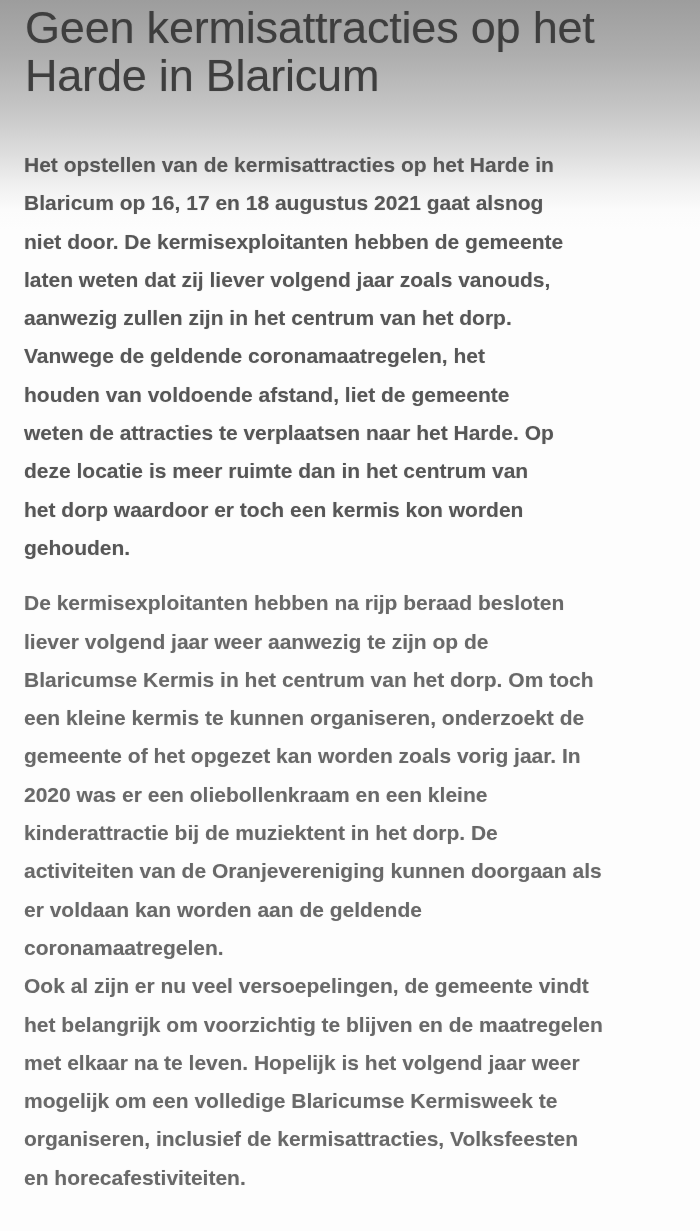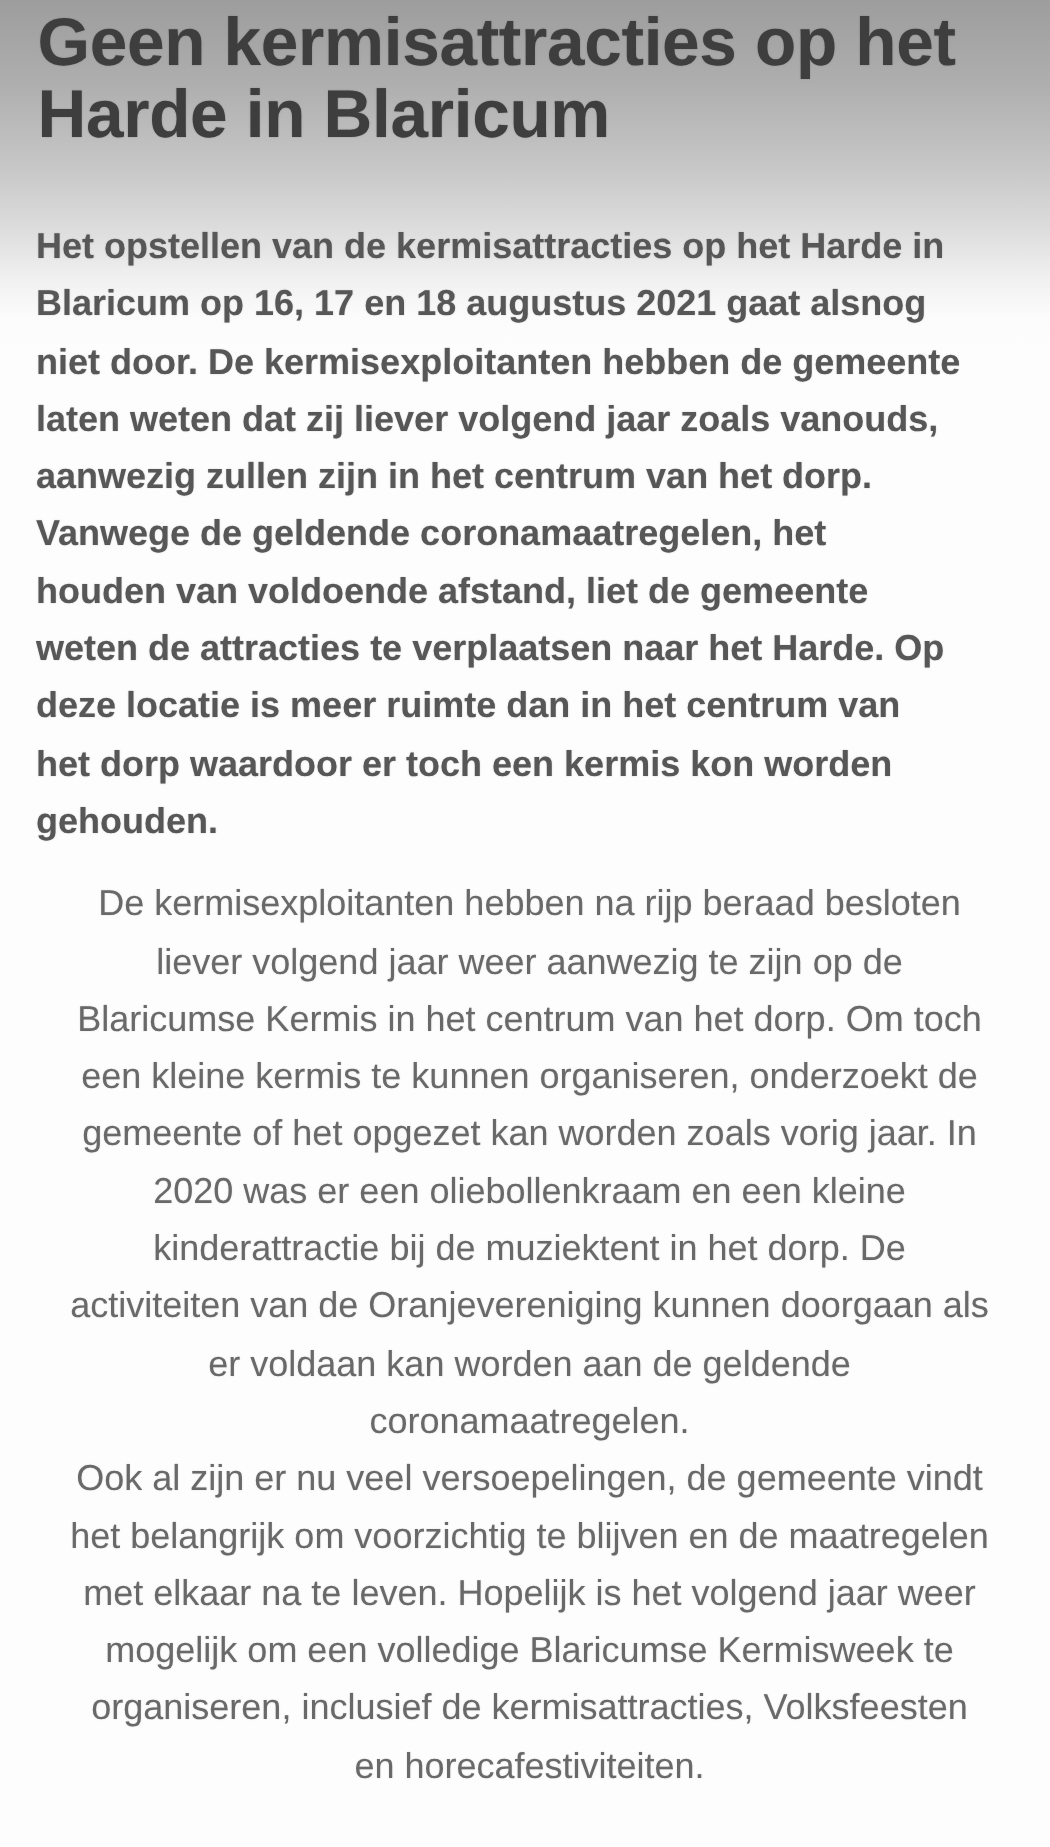--- a/index.html
+++ b/index.html
@@ -18,43 +18,42 @@
       #fdfdfd 100%);
     font-family: "Liberation Sans", "DejaVu Sans", sans-serif;
   }
   .article {
     padding: 0 18px 0 24px;
   }
   .headline {
     margin: 4px 0 0 1px;
     font-size: 45px;
     line-height: 48px;
-    font-weight: 700;
+    font-weight: 400;
     letter-spacing: -0.2px;
     color: #3e3e3e;
     white-space: pre-line;
     text-shadow: 0 0 1px rgba(62,62,62,0.40);
   }
   .para {
     margin: 0;
-    font-size: 24px;
+    font-size: 21px;
     line-height: 38.3px;
     white-space: pre-line;
   }
   .para-bold {
     margin-top: 46px;
     font-weight: 700;
     color: #575757;
     text-shadow: 0 0 1px rgba(87,87,87,0.35);
   }
   .para-regular {
-    font-weight: 400;
+    font-weight: 700;
     color: #696969;
     text-shadow: 0 0 1px rgba(105,105,105,0.30);
-    text-align: center;
   }
   .para-gap-small { margin-top: 17px; }
   .para-gap-large { }
 </style>
 </head>
 <body>
 
 <main class="article">
   <h1 class="headline">Geen kermisattracties op het
 Harde in Blaricum</h1>

